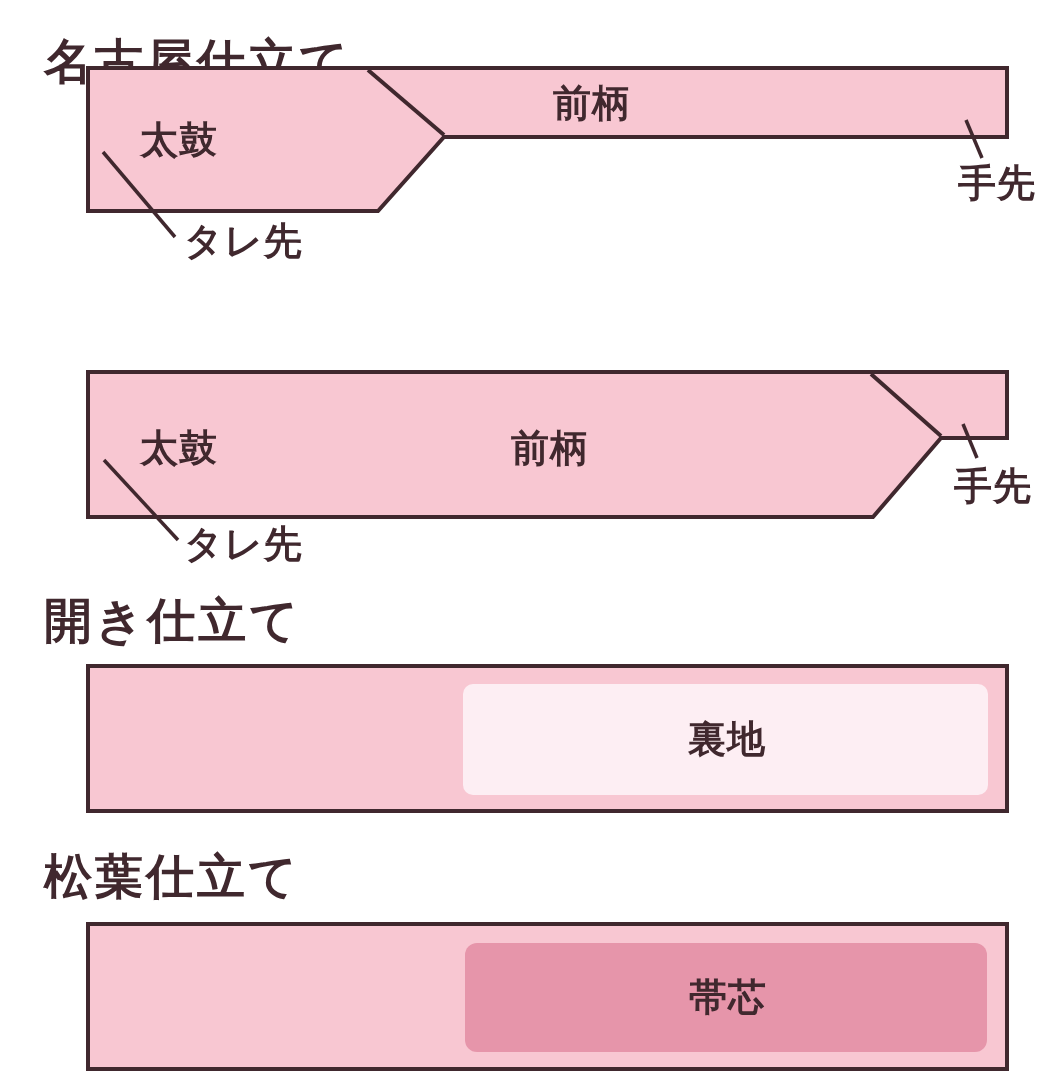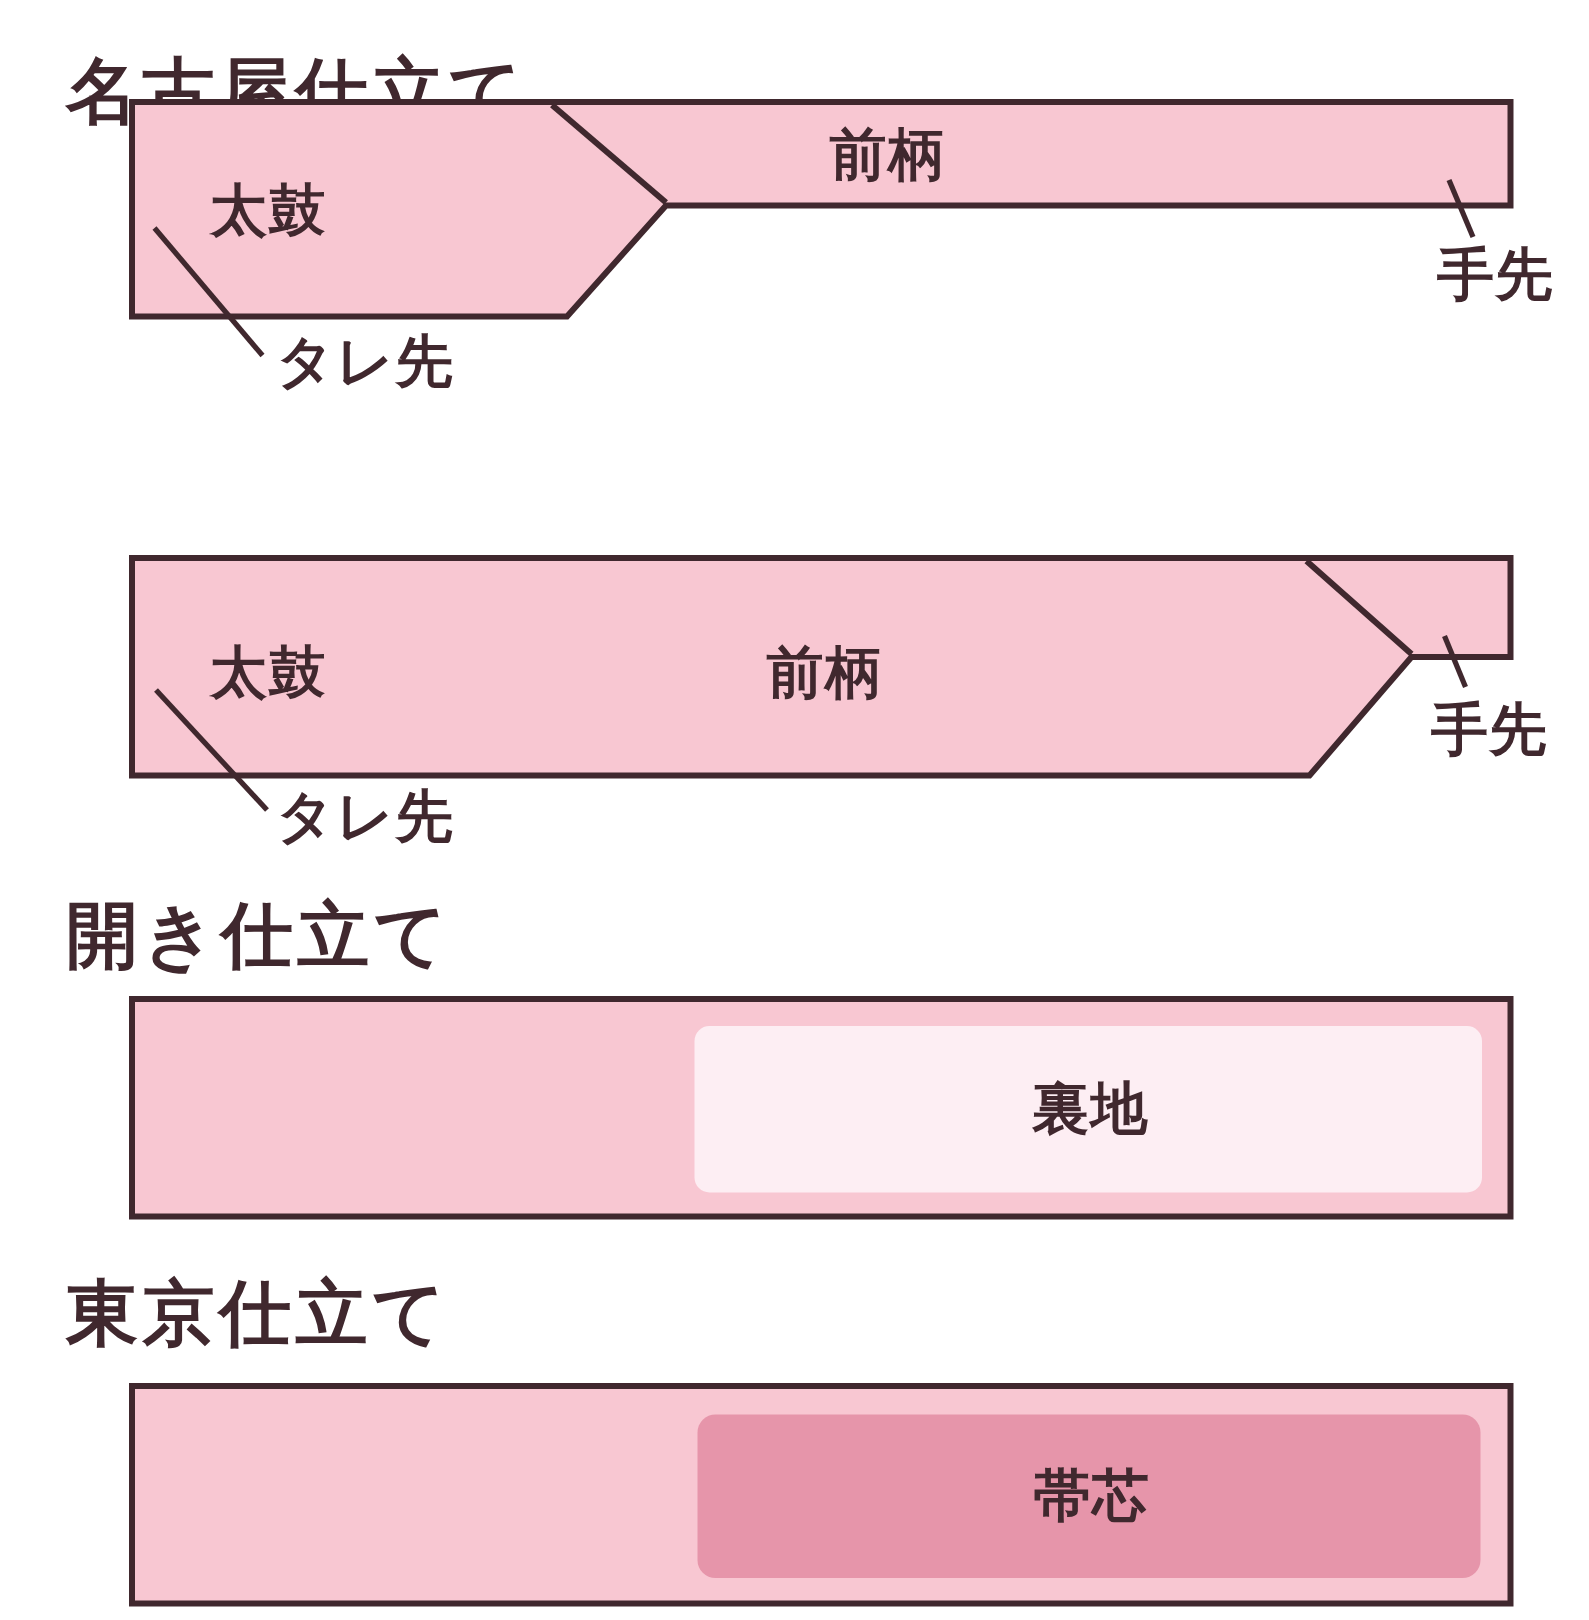--- a/index.html
+++ b/index.html
@@ -22,21 +22,21 @@
     left:44px;
     font-size:48px;
     font-weight:bold;
     letter-spacing:3px;
     color:var(--outline-maroon);
     line-height:1.0;
     white-space:nowrap;
   }
   #title-nagoya{top:6px;margin-top:31px;}
   #title-matsuba{top:304px;}
-  #title-hiraki{top:600px;}
+  #title-hiraki{top:600px;font-family:Liberation Mono, monospace;}
   #title-tokyo{top:852px;}
   .diagram-canvas{
     position:absolute;left:0;top:0;
     width:1059px;height:1080px;
   }
   .fabric{
     fill:var(--fabric-pink);
     stroke:var(--outline-maroon);
     stroke-width:4;
     stroke-linejoin:miter;
@@ -61,21 +61,21 @@
     letter-spacing:1px;
   }
 </style>
 </head>
 <body>
 
 <div class="page">
 
   <div class="section-title" id="title-nagoya">名古屋仕立て</div>
   <div class="section-title" id="title-hiraki">開き仕立て</div>
-  <div class="section-title" id="title-tokyo">東京仕立て</div>
+  <div class="section-title" id="title-tokyo">松葉仕立て</div>
 
   <svg class="diagram-canvas" viewBox="0 0 1059 1080">
 
     <g>
       <polygon class="fabric" points="88,68 1007,68 1007,137 444,137 378,211 88,211"></polygon>
       <line class="fold-line" x1="368" y1="70" x2="444" y2="135"></line>
       <line class="leader-line" x1="103" y1="152" x2="175" y2="237"></line>
       <line class="leader-line" x1="966" y1="120" x2="982" y2="158"></line>
       <text class="shape-label" x="179" y="153" text-anchor="middle">太鼓</text>
       <text class="shape-label" x="592" y="116" text-anchor="middle">前柄</text>

